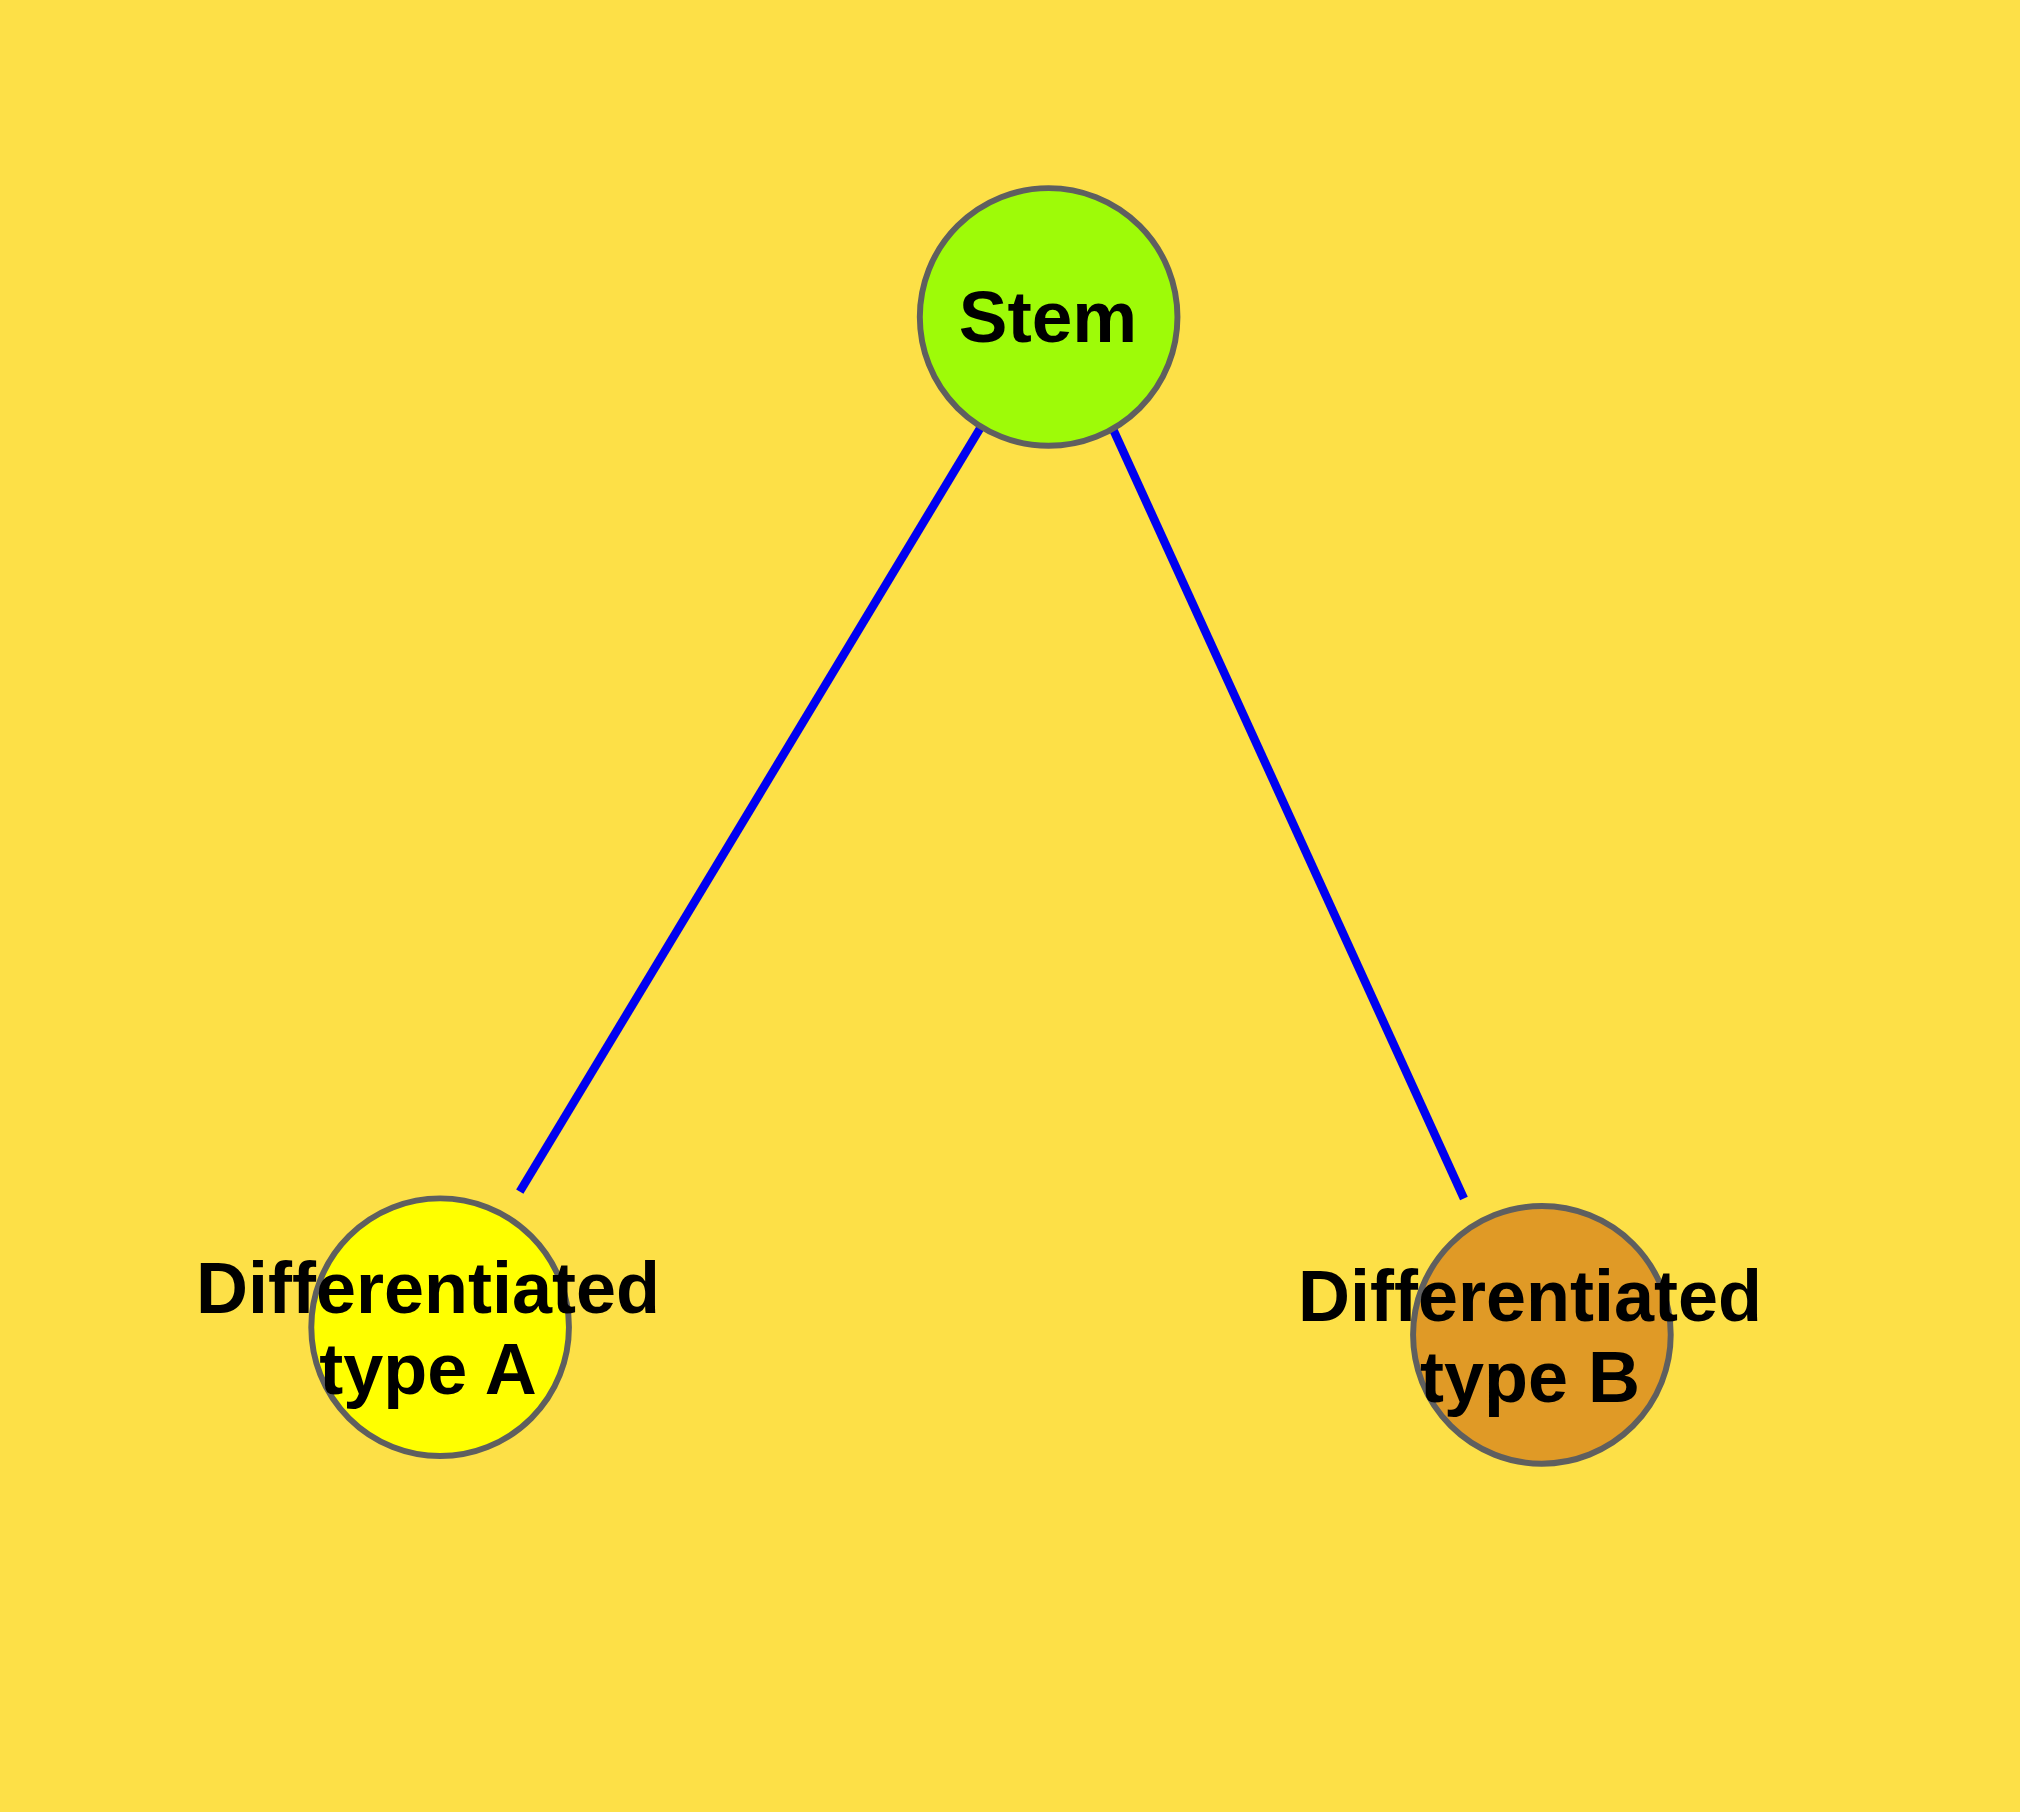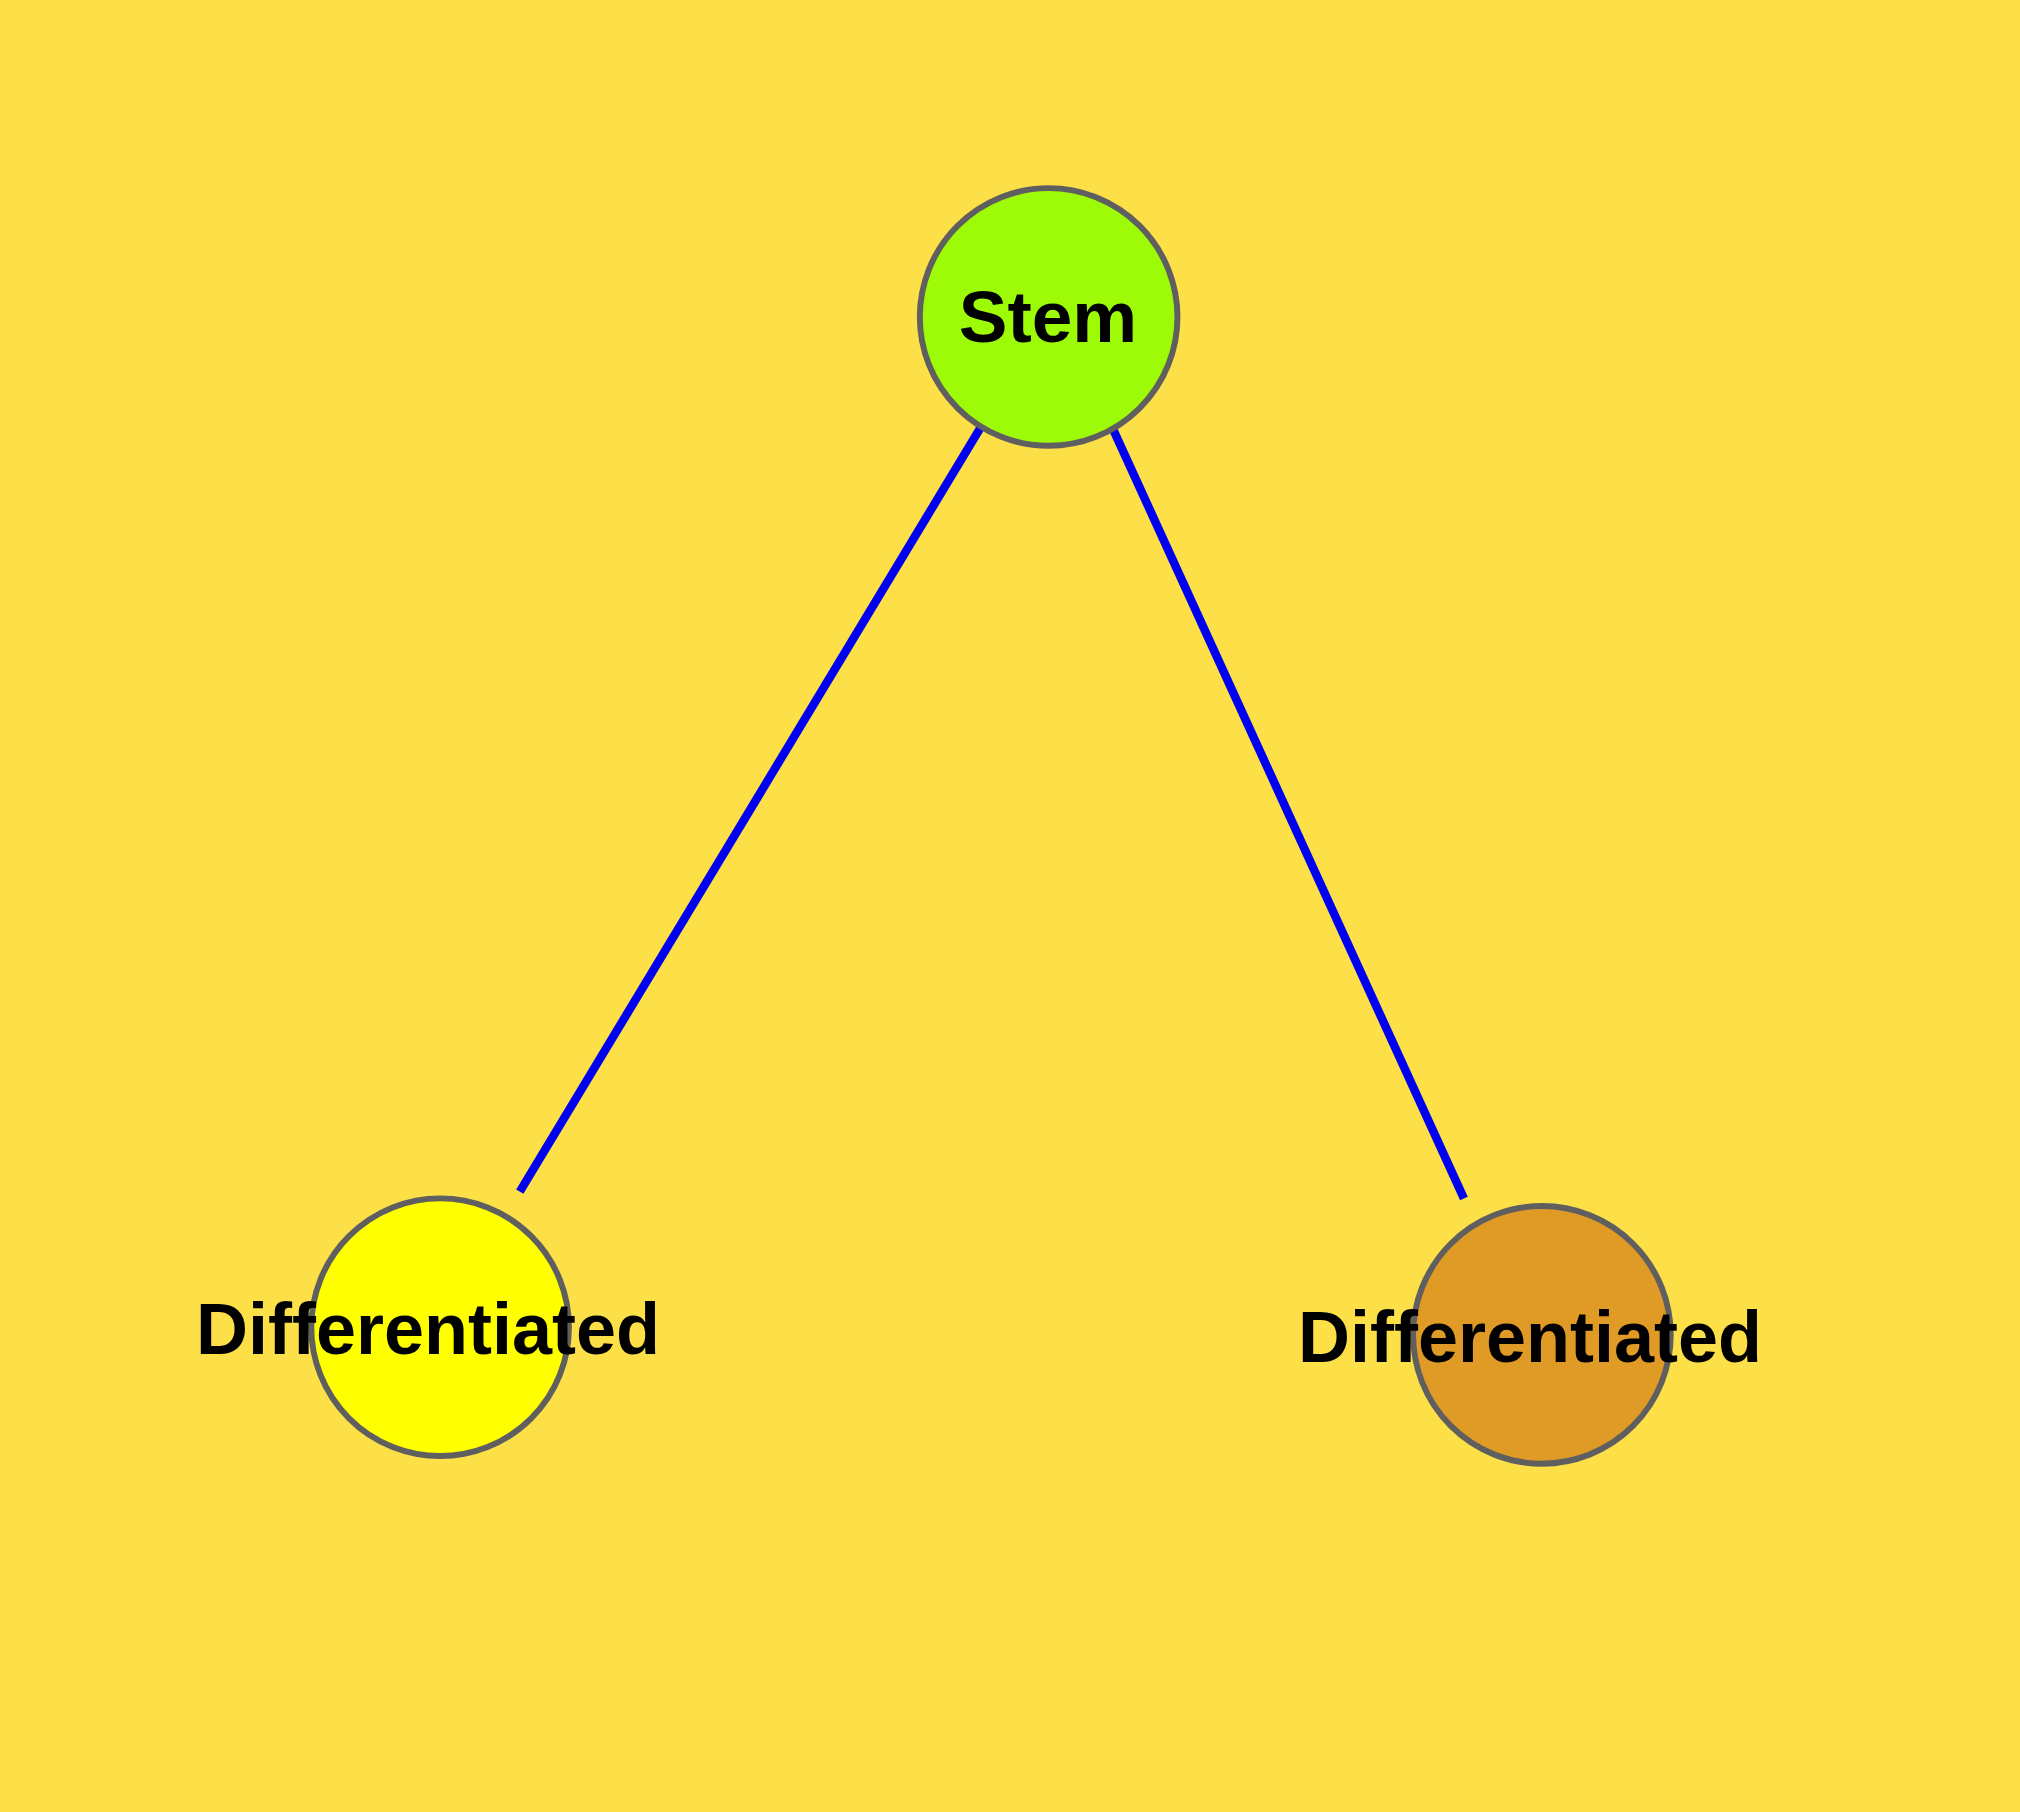--- a/index.html
+++ b/index.html
@@ -56,20 +56,22 @@
       <circle cx="1819" cy="1575" r="152" fill="#e09a26" stroke="#5f5f5f" stroke-width="7"></circle>
     </g>
   </svg>
 
   <div class="node-label stem" style="left: 1048px; top: 317px;">
     <div>Stem</div>
   </div>
 
   <div class="node-label multi" style="left: 428px; top: 1329px;">
     <div>Differentiated</div>
+    <div>type A</div>
   </div>
 
   <div class="node-label multi" style="left: 1530px; top: 1337px;">
     <div>Differentiated</div>
+    <div>type B</div>
   </div>
 
 </div>
 
 
 </body></html>

